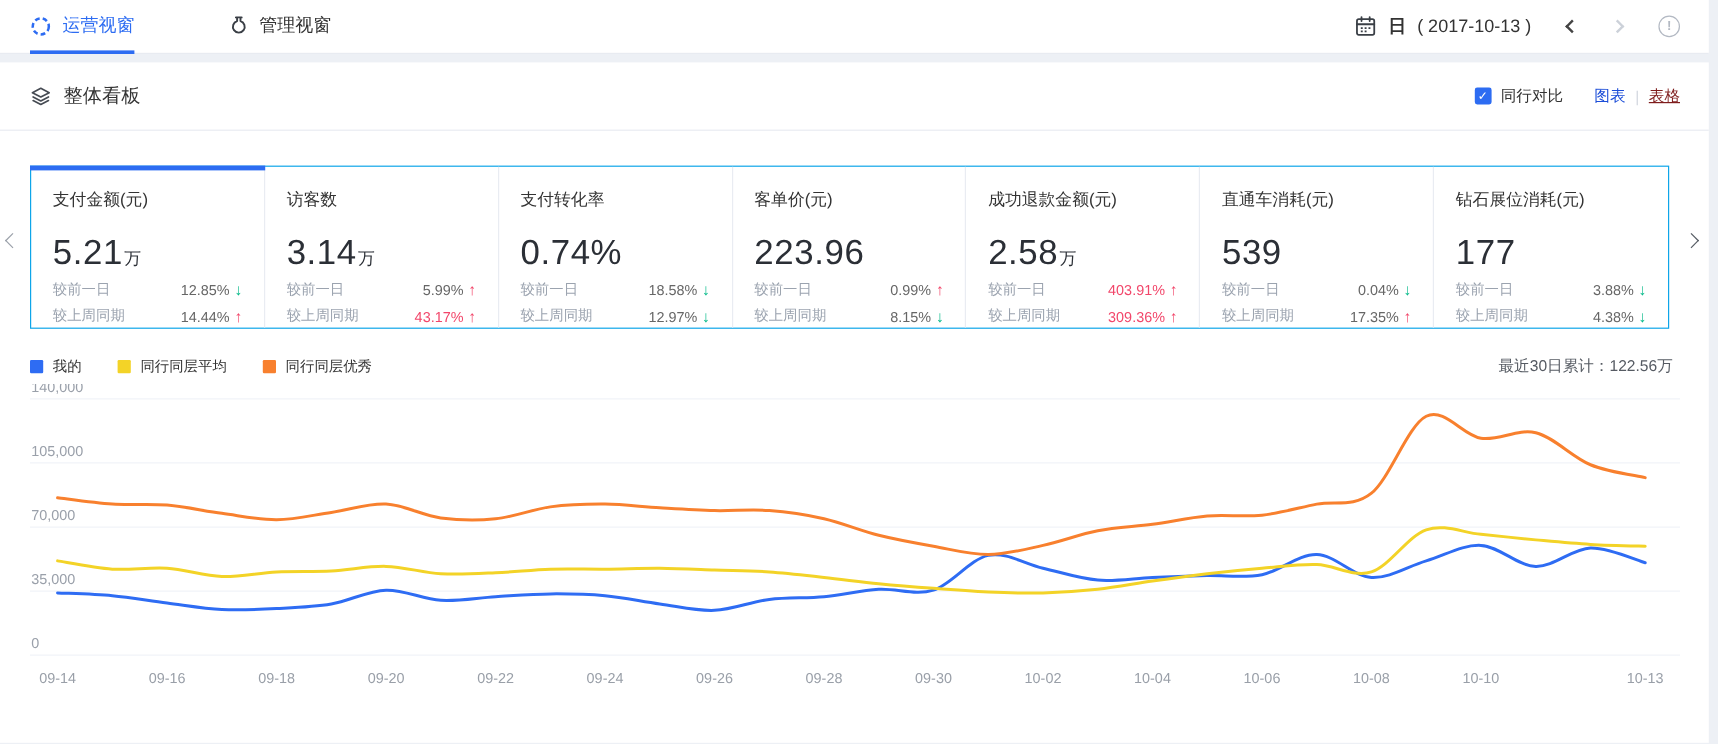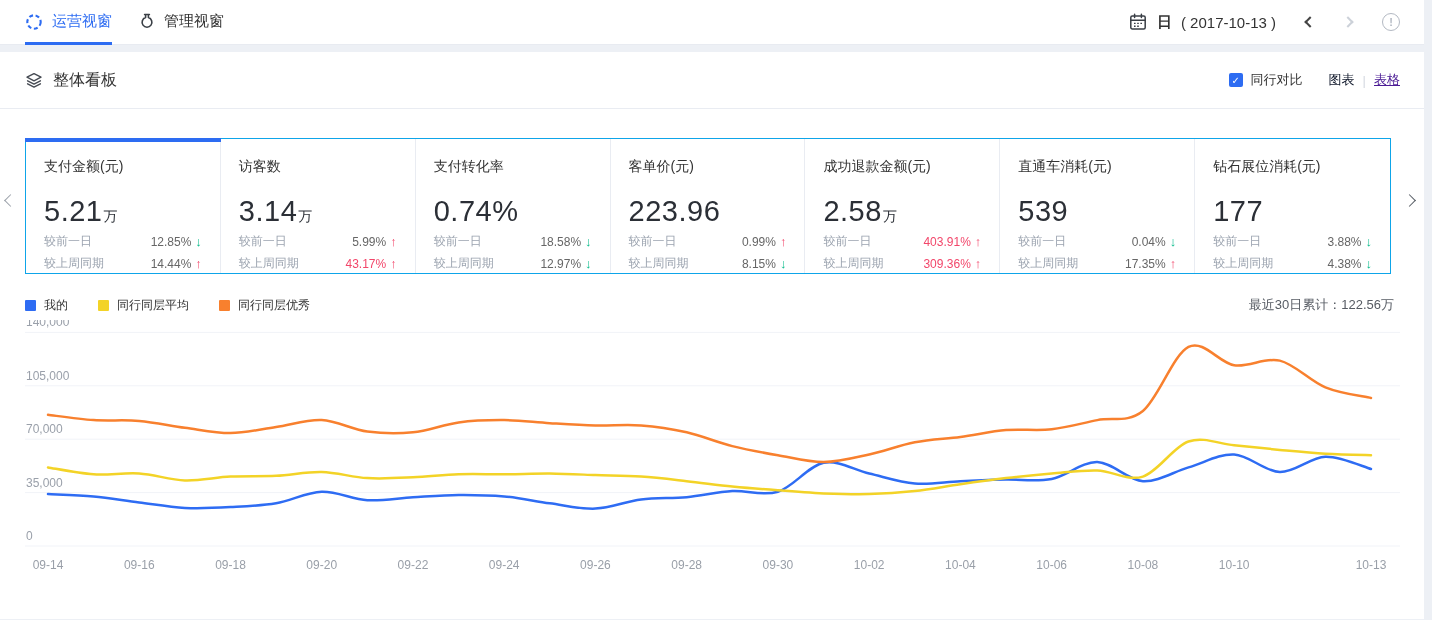--- a/index.html
+++ b/index.html
@@ -1,21 +1,21 @@
 <!DOCTYPE html>
 <html><head>
 <meta charset="utf-8">
 <style>
   * { margin:0; padding:0; box-sizing:border-box; }
   html,body { width:1432px; height:620px; overflow:hidden; background:#edf0f5;
     font-family:"Liberation Sans","DejaVu Sans",sans-serif; }
   
   .topbar { width:1424px; height:45px; background:#fff; display:flex; align-items:center;
     padding:0 24px 0 25px; border-bottom:1px solid #e8ebf1; }
-  .tabs { display:flex; height:45px; gap:27px; }
+  .tabs { display:flex; height:45px; gap:79px; }
   .tab { display:flex; align-items:center; gap:9px; height:45px; font-size:15px; color:#333;
     border-bottom:3px solid transparent; padding-top:2px; cursor:pointer; }
   .tab.active { color:#2d6cf2; border-bottom-color:#2d6cf2; }
   .topbar-right { margin-left:auto; display:flex; align-items:center; gap:30px; }
   .date-group { display:flex; align-items:center; gap:9px; font-size:15px; color:#333; }
   .date-mode { font-weight:bold; }
   .chev { display:inline-block; width:8px; height:8px; border-left:2px solid currentColor;
     border-bottom:2px solid currentColor; }
   .chev.left { transform:rotate(45deg); }
   .chev.right { transform:rotate(225deg); }
@@ -29,23 +29,23 @@
   .section-header { height:57px; display:flex; align-items:center; padding:0 24px 0 25px;
     border-bottom:1px solid #e9ecf2; }
   .section-title-wrap { display:flex; align-items:center; gap:10px; }
   .section-title { font-size:16px; color:#333; font-weight:500; }
   .header-right { margin-left:auto; display:flex; align-items:center; }
   .checkbox { width:14px; height:14px; background:#2d6cf2; border-radius:2px; color:#fff;
     font-size:10px; font-weight:bold; display:flex; align-items:center; justify-content:center;
     cursor:pointer; }
   .compare-label { font-size:13px; color:#333; margin-left:8px; }
   .view-toggle { display:flex; align-items:center; margin-left:26px; font-size:13px; }
-  .view-chart { color:#0f172a; cursor:pointer; }
+  .view-chart { color:#1d4ed8; cursor:pointer; }
   .view-divider { color:#d4d8e0; margin:0 8px; }
-  .view-table { color:#4c1d95; cursor:pointer;text-decoration:underline; }
+  .view-table { color:#7f1d1d; cursor:pointer;text-decoration:underline; }
   
   .cards-row { position:relative; margin-top:29px; height:136px; }
   .deck-arrow { position:absolute; top:58px; font-size:0; cursor:pointer; }
   .deck-arrow .chev { width:9px; height:9px; border-width:1.5px; }
   .deck-arrow.l { left:6px; color:#9aa0a9; }
   .deck-arrow.r { right:10px; color:#555b63; }
   .card-deck { display:flex; margin-left:25px; width:1366px; height:136px;
     border:1px solid #0ea5e9; background:#fff; }
   .card { width:195px; height:134px; padding:19px 18px 0 18px; border-right:1px solid #e9ecf2;
     position:relative; cursor:pointer; }

